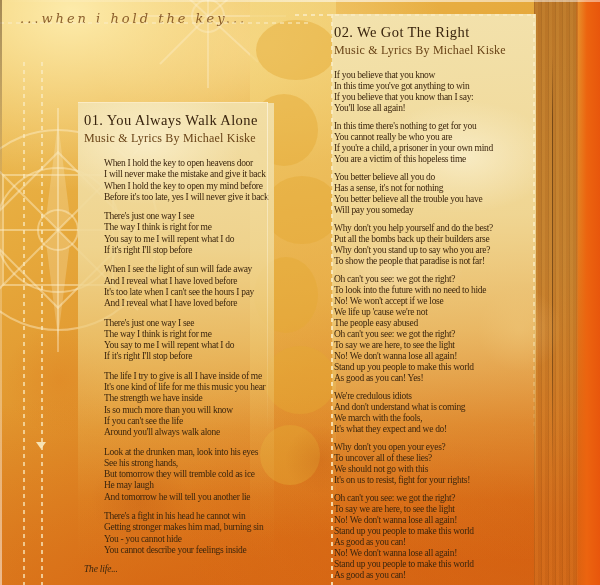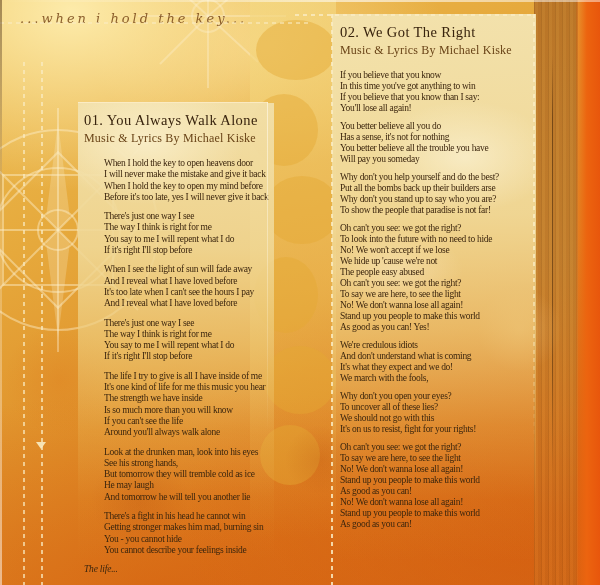--- a/index.html
+++ b/index.html
@@ -58,21 +58,21 @@
   .edge-left{left:0;top:0;width:2px;height:585px;z-index:4;
     background:linear-gradient(to bottom, rgba(60,30,5,0.45), rgba(255,255,255,0.15) 40%, rgba(255,255,255,0.5));}
   .script-note{position:absolute;left:20px;top:11px;z-index:2;
     font-family:"DejaVu Serif",serif;font-style:italic;font-size:13px;
     letter-spacing:3px;color:rgba(115,65,20,0.82);}
   .panel{position:absolute;z-index:2;color:#3c260e;}
   .panel-left{left:78px;top:103px;width:196px;height:482px;padding:9px 0 0 6px;box-sizing:border-box;
     background:
       radial-gradient(ellipse 140px 90px at 35% 8%, rgba(255,250,228,0.55), transparent 70%),
       linear-gradient(to bottom, rgba(242,224,170,0.95) 0%, rgba(240,216,150,0.9) 30%, rgba(238,205,125,0.65) 50%, rgba(235,185,90,0.3) 68%, rgba(230,160,60,0.08) 82%, transparent 95%);}
-  .panel-right{left:332px;top:14px;width:204px;height:571px;padding:10px 0 0 8px;box-sizing:border-box;
+  .panel-right{left:332px;top:14px;width:204px;height:571px;padding:10px 0 0 2px;box-sizing:border-box;
     background:
       radial-gradient(ellipse 130px 80px at 65% 25%, rgba(255,252,235,0.5), transparent 70%),
       radial-gradient(ellipse 100px 60px at 30% 45%, rgba(255,250,230,0.35), transparent 70%),
       linear-gradient(to bottom, rgba(243,227,175,0.97) 0%, rgba(241,219,155,0.92) 35%, rgba(239,208,130,0.7) 55%, rgba(236,190,95,0.35) 72%, rgba(232,165,60,0.1) 85%, transparent 96%);}
   .song-title{font-size:14.5px;letter-spacing:.4px;color:#38230d;margin-bottom:2px;white-space:nowrap;}
   .song-credit{font-size:12px;letter-spacing:.2px;color:#6a4418;margin-bottom:12px;white-space:nowrap;}
   .line{white-space:nowrap;font-size:9.5px;letter-spacing:-0.3px;}
   .panel-left .line{line-height:11.3px;margin-left:20px;}
   .panel-right .line{line-height:11.0px;}
   .panel-left .stanza{margin-bottom:8px;}
@@ -200,48 +200,54 @@
     <div class="song-title">02. We Got The Right</div>
     <div class="song-credit">Music &amp; Lyrics By Michael Kiske</div>
     <div class="lyrics">
         <div class="stanza">
           <div class="line">If you believe that you know</div>
           <div class="line">In this time you've got anything to win</div>
           <div class="line">If you believe that you know than I say:</div>
           <div class="line">You'll lose all again!</div>
         </div>
         <div class="stanza">
+          <div class="line">In this time there's nothing to get for you</div>
+          <div class="line">You cannot really be who you are</div>
+          <div class="line">If you're a child, a prisoner in your own mind</div>
+          <div class="line">You are a victim of this hopeless time</div>
+        </div>
+        <div class="stanza">
           <div class="line">You better believe all you do</div>
           <div class="line">Has a sense, it's not for nothing</div>
           <div class="line">You better believe all the trouble you have</div>
           <div class="line">Will pay you someday</div>
         </div>
         <div class="stanza">
           <div class="line">Why don't you help yourself and do the best?</div>
           <div class="line">Put all the bombs back up their builders arse</div>
           <div class="line">Why don't you stand up to say who you are?</div>
           <div class="line">To show the people that paradise is not far!</div>
         </div>
         <div class="stanza">
           <div class="line">Oh can't you see: we got the right?</div>
           <div class="line">To look into the future with no need to hide</div>
           <div class="line">No! We won't accept if we lose</div>
-          <div class="line">We hide up 'cause we're not</div>
+          <div class="line">We life up 'cause we're not</div>
           <div class="line">The people easy abused</div>
           <div class="line">Oh can't you see: we got the right?</div>
           <div class="line">To say we are here, to see the light</div>
           <div class="line">No! We don't wanna lose all again!</div>
           <div class="line">Stand up you people to make this world</div>
           <div class="line">As good as you can! Yes!</div>
         </div>
         <div class="stanza">
           <div class="line">We're credulous idiots</div>
           <div class="line">And don't understand what is coming</div>
+          <div class="line">We march with the fools,</div>
           <div class="line">It's what they expect and we do!</div>
-          <div class="line">We march with the fools,</div>
         </div>
         <div class="stanza">
           <div class="line">Why don't you open your eyes?</div>
           <div class="line">To uncover all of these lies?</div>
           <div class="line">We should not go with this</div>
           <div class="line">It's on us to resist, fight for your rights!</div>
         </div>
         <div class="stanza">
           <div class="line">Oh can't you see: we got the right?</div>
           <div class="line">To say we are here, to see the light</div>

